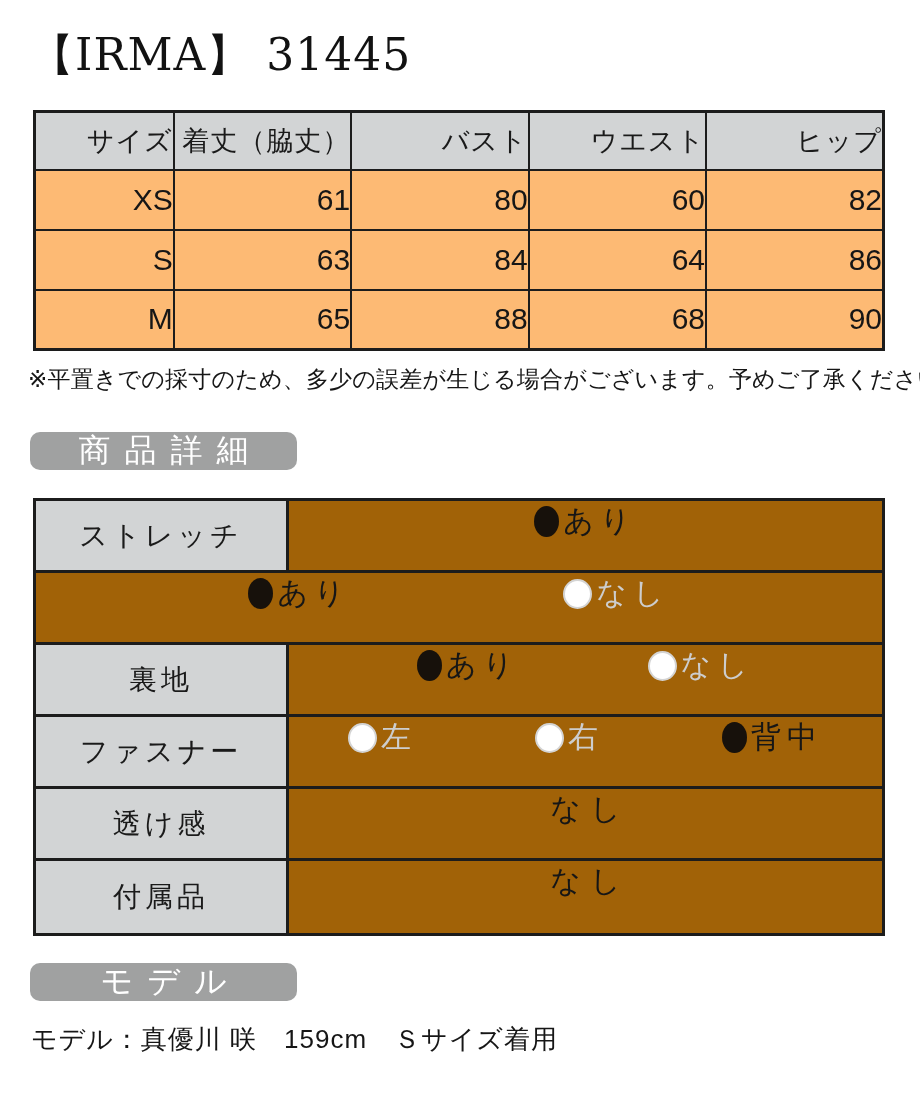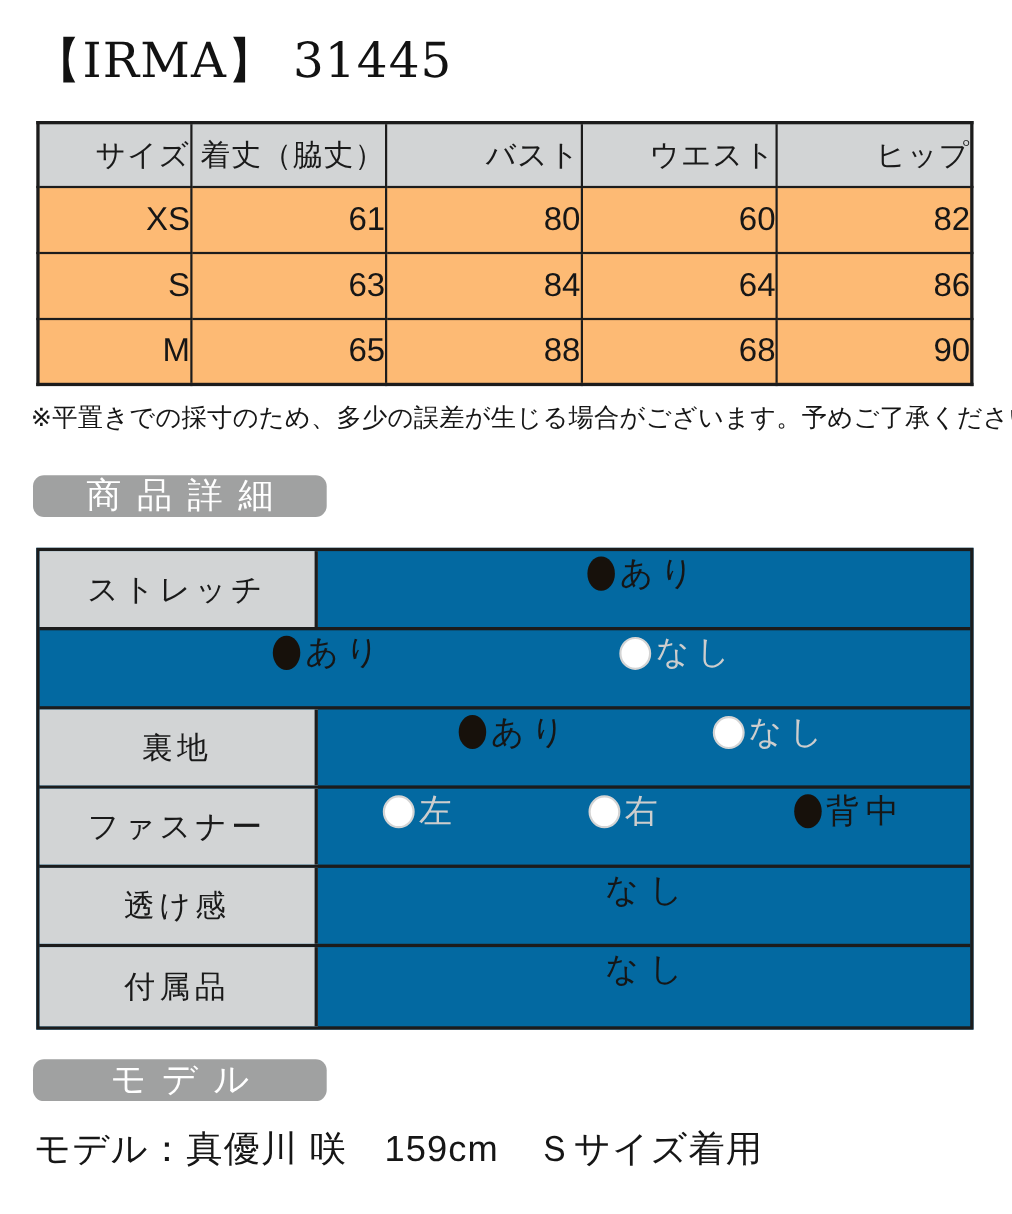--- a/index.html
+++ b/index.html
@@ -58,21 +58,21 @@
     display:flex; align-items:center; justify-content:center;
     color:#ffffff; font-size:32px; letter-spacing:14px; padding-left:14px;
     white-space:nowrap;
   }
   .badge-detail { top:432px; }
   .badge-model { top:963px; }
 
   
   .detail-table {
     position:absolute; left:33px; top:498px; width:852px;
-    border:3px solid var(--border-color); background:#0369a1;
+    border:3px solid var(--border-color); background:#a16207;
   }
   .d-row { display:flex; height:72px; border-bottom:3px solid var(--border-color); }
   .d-row:last-child { border-bottom:none; }
   .d-label {
     width:253px; flex:none; background:var(--header-bg);
     border-right:3px solid var(--border-color);
     display:flex; align-items:center; justify-content:center;
     font-size:28px; letter-spacing:4px; color:#1a1a1a; white-space:nowrap;
   }
   .d-content { flex:1; display:flex; align-items:flex-start; }
@@ -90,21 +90,21 @@
     background:var(--marker-color); margin-right:4px; flex:none;
   }
   .marker-hollow {
     width:29px; height:30px; border-radius:50%;
     border:2px solid #d4d4d4; background:#ffffff; margin-right:4px; flex:none;
   }
 
   
   .model-line {
     position:absolute; left:31px; top:1022px;
-    font-size:33px; letter-spacing:1px; white-space:nowrap;
+    font-size:26px; letter-spacing:1px; white-space:nowrap;
   }
 </style>
 </head>
 <body>
 
 <div class="title">【IRMA】 31445</div>
 
 <div class="size-table-wrap">
   <table class="size-table">
     <colgroup>

